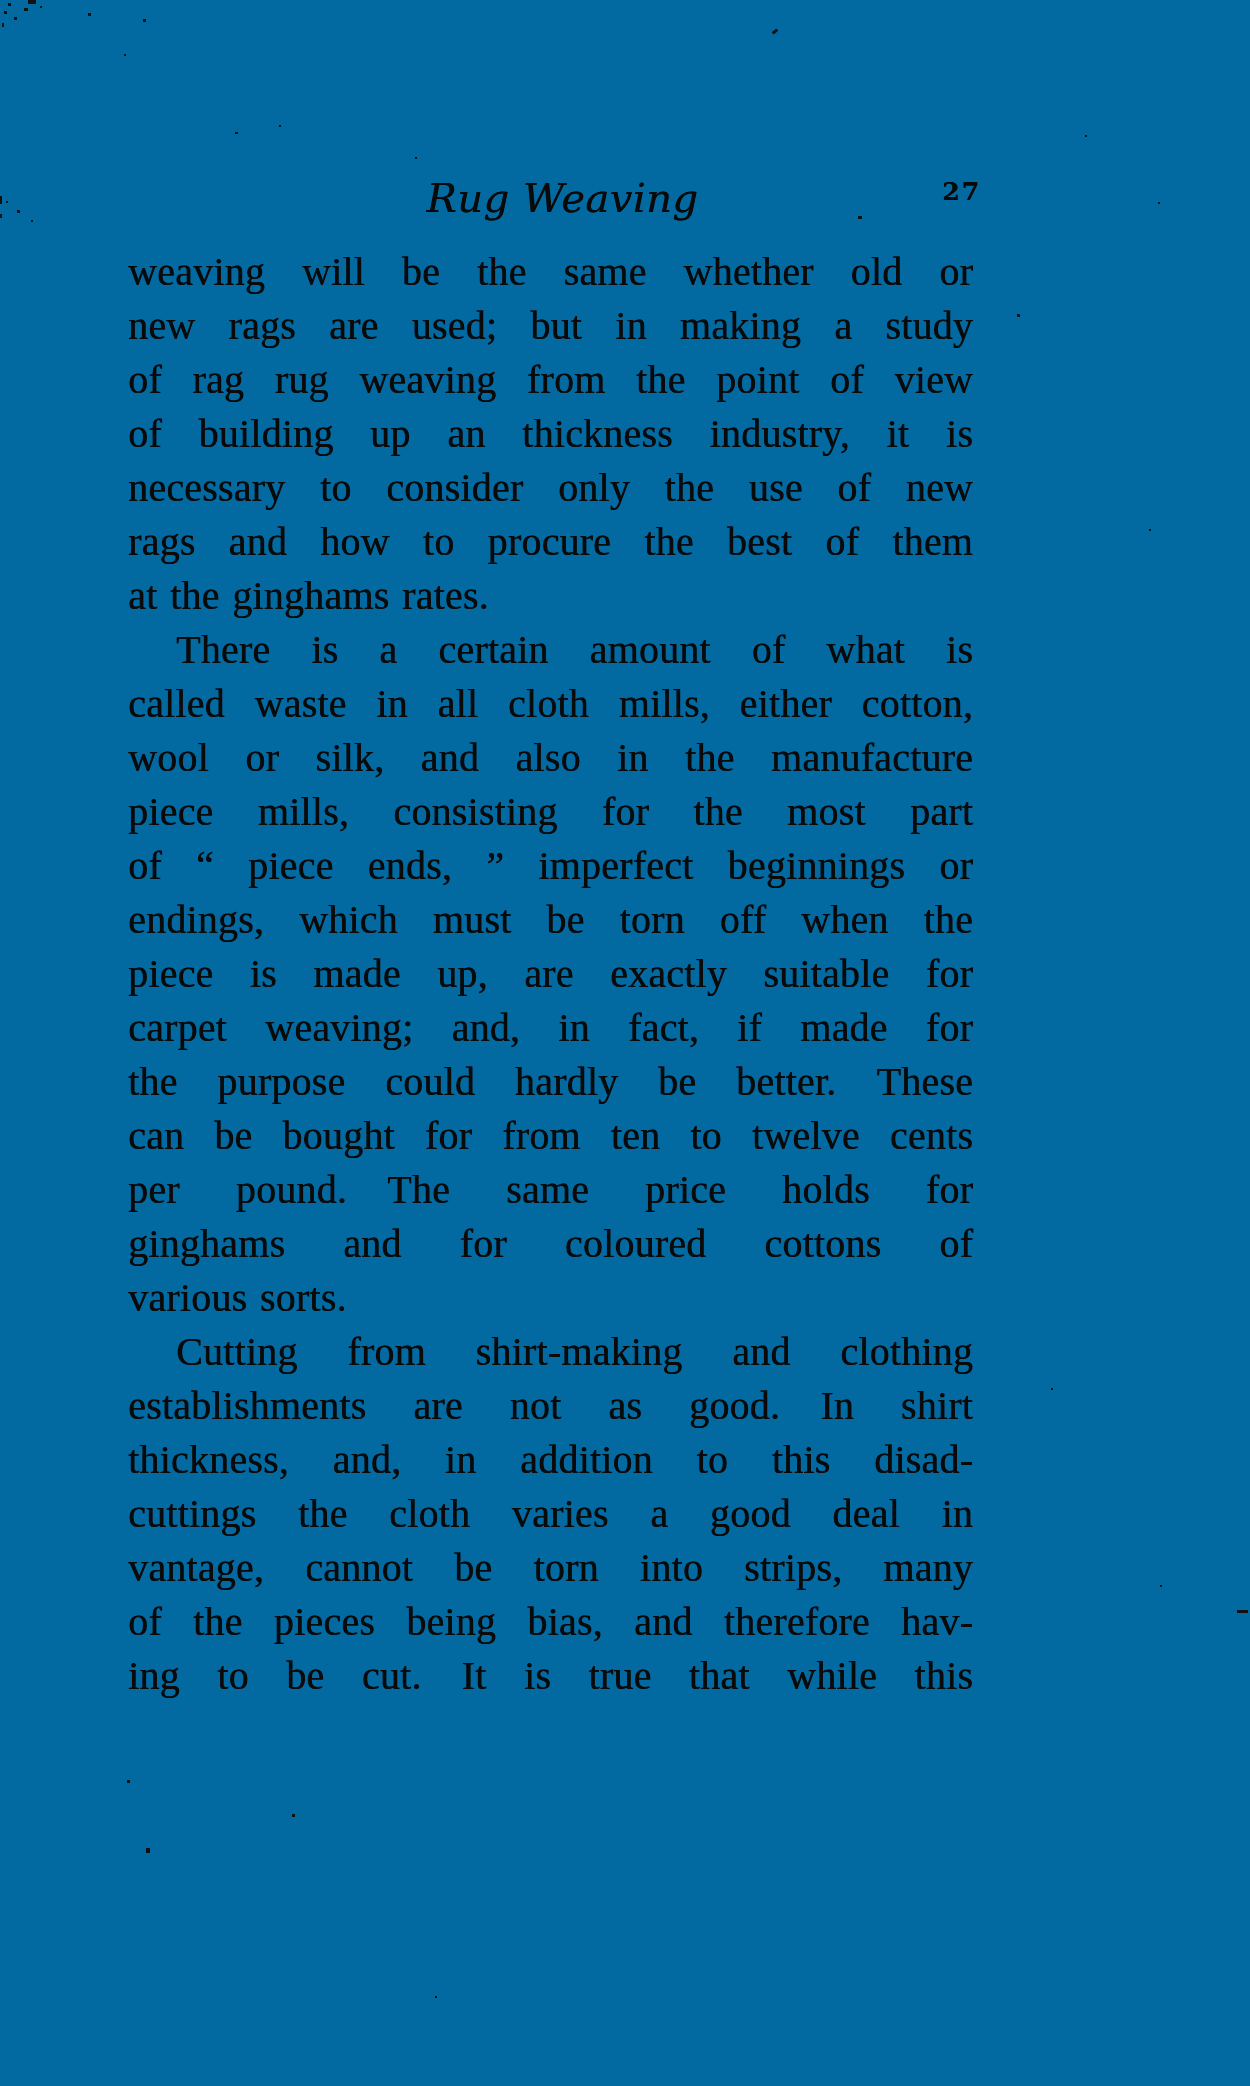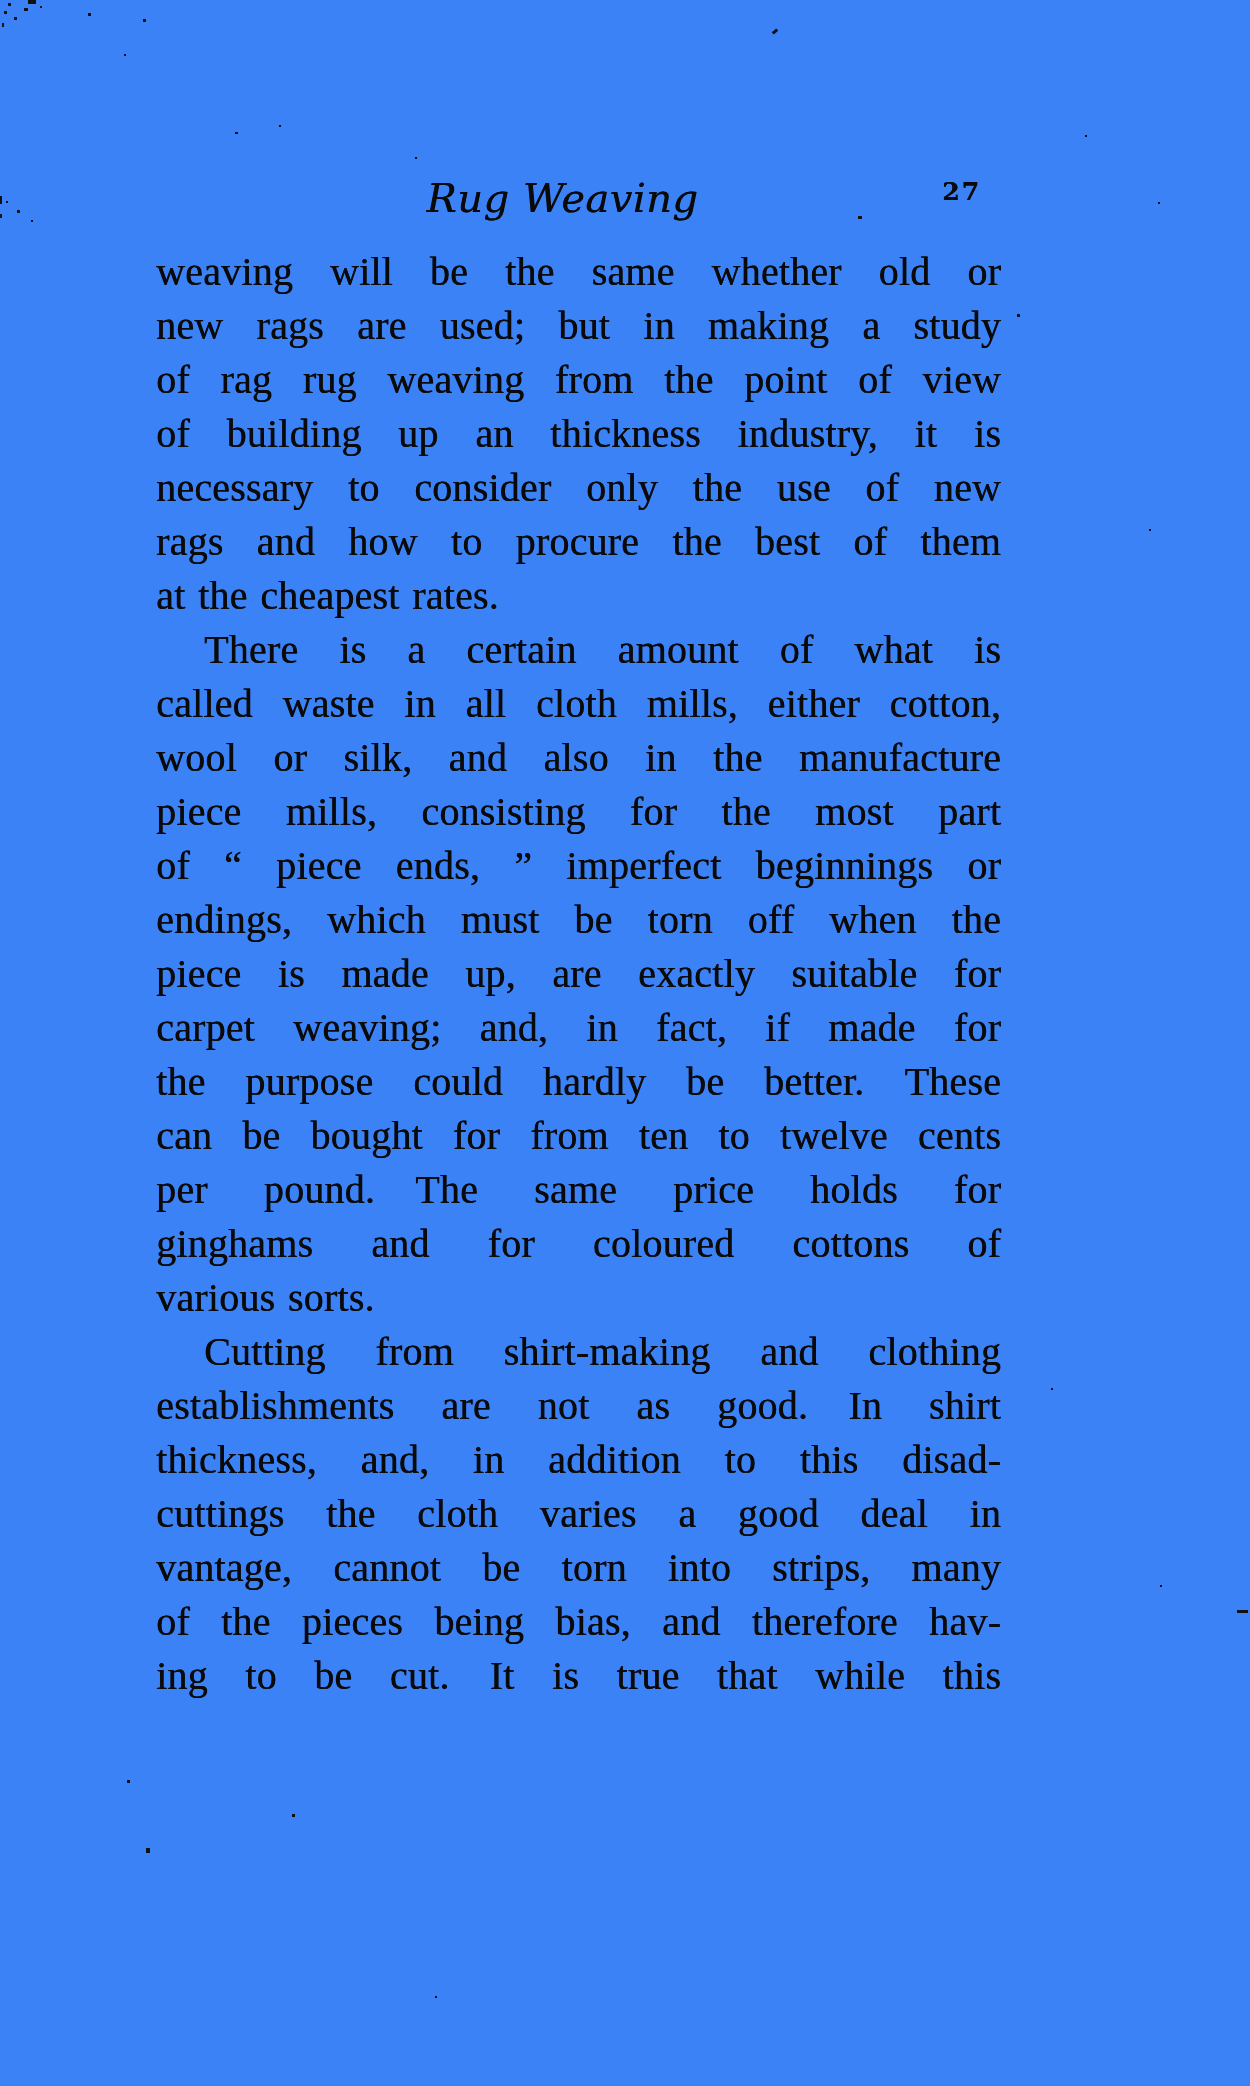--- a/index.html
+++ b/index.html
@@ -4,21 +4,21 @@
 <style>
   html,body{margin:0;padding:0;}
   body{
     width:1250px;height:2086px;
     background:#ffffff;
     position:relative;
     overflow:hidden;
     font-family:"Liberation Serif",serif;
     color:#0a0a0a;
   }
-  .page{position:absolute;inset:0;background:#3b82f6;}
+  .page{position:absolute;inset:0;background:#0369a1;}
 
   
   .running-head{
     position:absolute;left:140px;top:174px;width:845px;height:70px;
   }
   .running-title{
     text-align:center;
     font-family:"DejaVu Serif",serif;
     font-style:italic;
     font-size:40px;
@@ -30,21 +30,21 @@
     position:absolute;right:4px;top:3px;
     font-family:"DejaVu Serif",serif;
     font-weight:700;
     font-size:25px;
     letter-spacing:2px;
     text-shadow:0.4px 0 0 currentColor;
   }
 
   
   .body-text{
-    position:absolute;left:156px;top:245px;width:845px;
+    position:absolute;left:128px;top:245px;width:845px;
   }
   .text-line{
     font-size:40px;
     line-height:54px;
     height:54px;
     white-space:nowrap;
     text-align:justify;
     text-align-last:justify;
     letter-spacing:0.2px;
     word-spacing:2.5px;
@@ -69,21 +69,21 @@
 
   <div class="body-text">
 
     <div>
       <div class="text-line">weaving will be the same whether old or</div>
       <div class="text-line">new rags are used; but in making a study</div>
       <div class="text-line">of rag rug weaving from the point of view</div>
       <div class="text-line">of building up an thickness industry, it is</div>
       <div class="text-line">necessary to consider only the use of new</div>
       <div class="text-line">rags and how to procure the best of them</div>
-      <div class="text-line short">at the cheapest rates.</div>
+      <div class="text-line short">at the ginghams rates.</div>
     </div>
 
     <div>
       <div class="text-line indent">There is a certain amount of what is</div>
       <div class="text-line">called waste in all cloth mills, either cotton,</div>
       <div class="text-line">wool or silk, and also in the manufacture</div>
       <div class="text-line">piece mills, consisting for the most part</div>
       <div class="text-line">of “ piece ends, ” imperfect beginnings or</div>
       <div class="text-line">endings, which must be torn off when the</div>
       <div class="text-line">piece is made up, are exactly suitable for</div>

